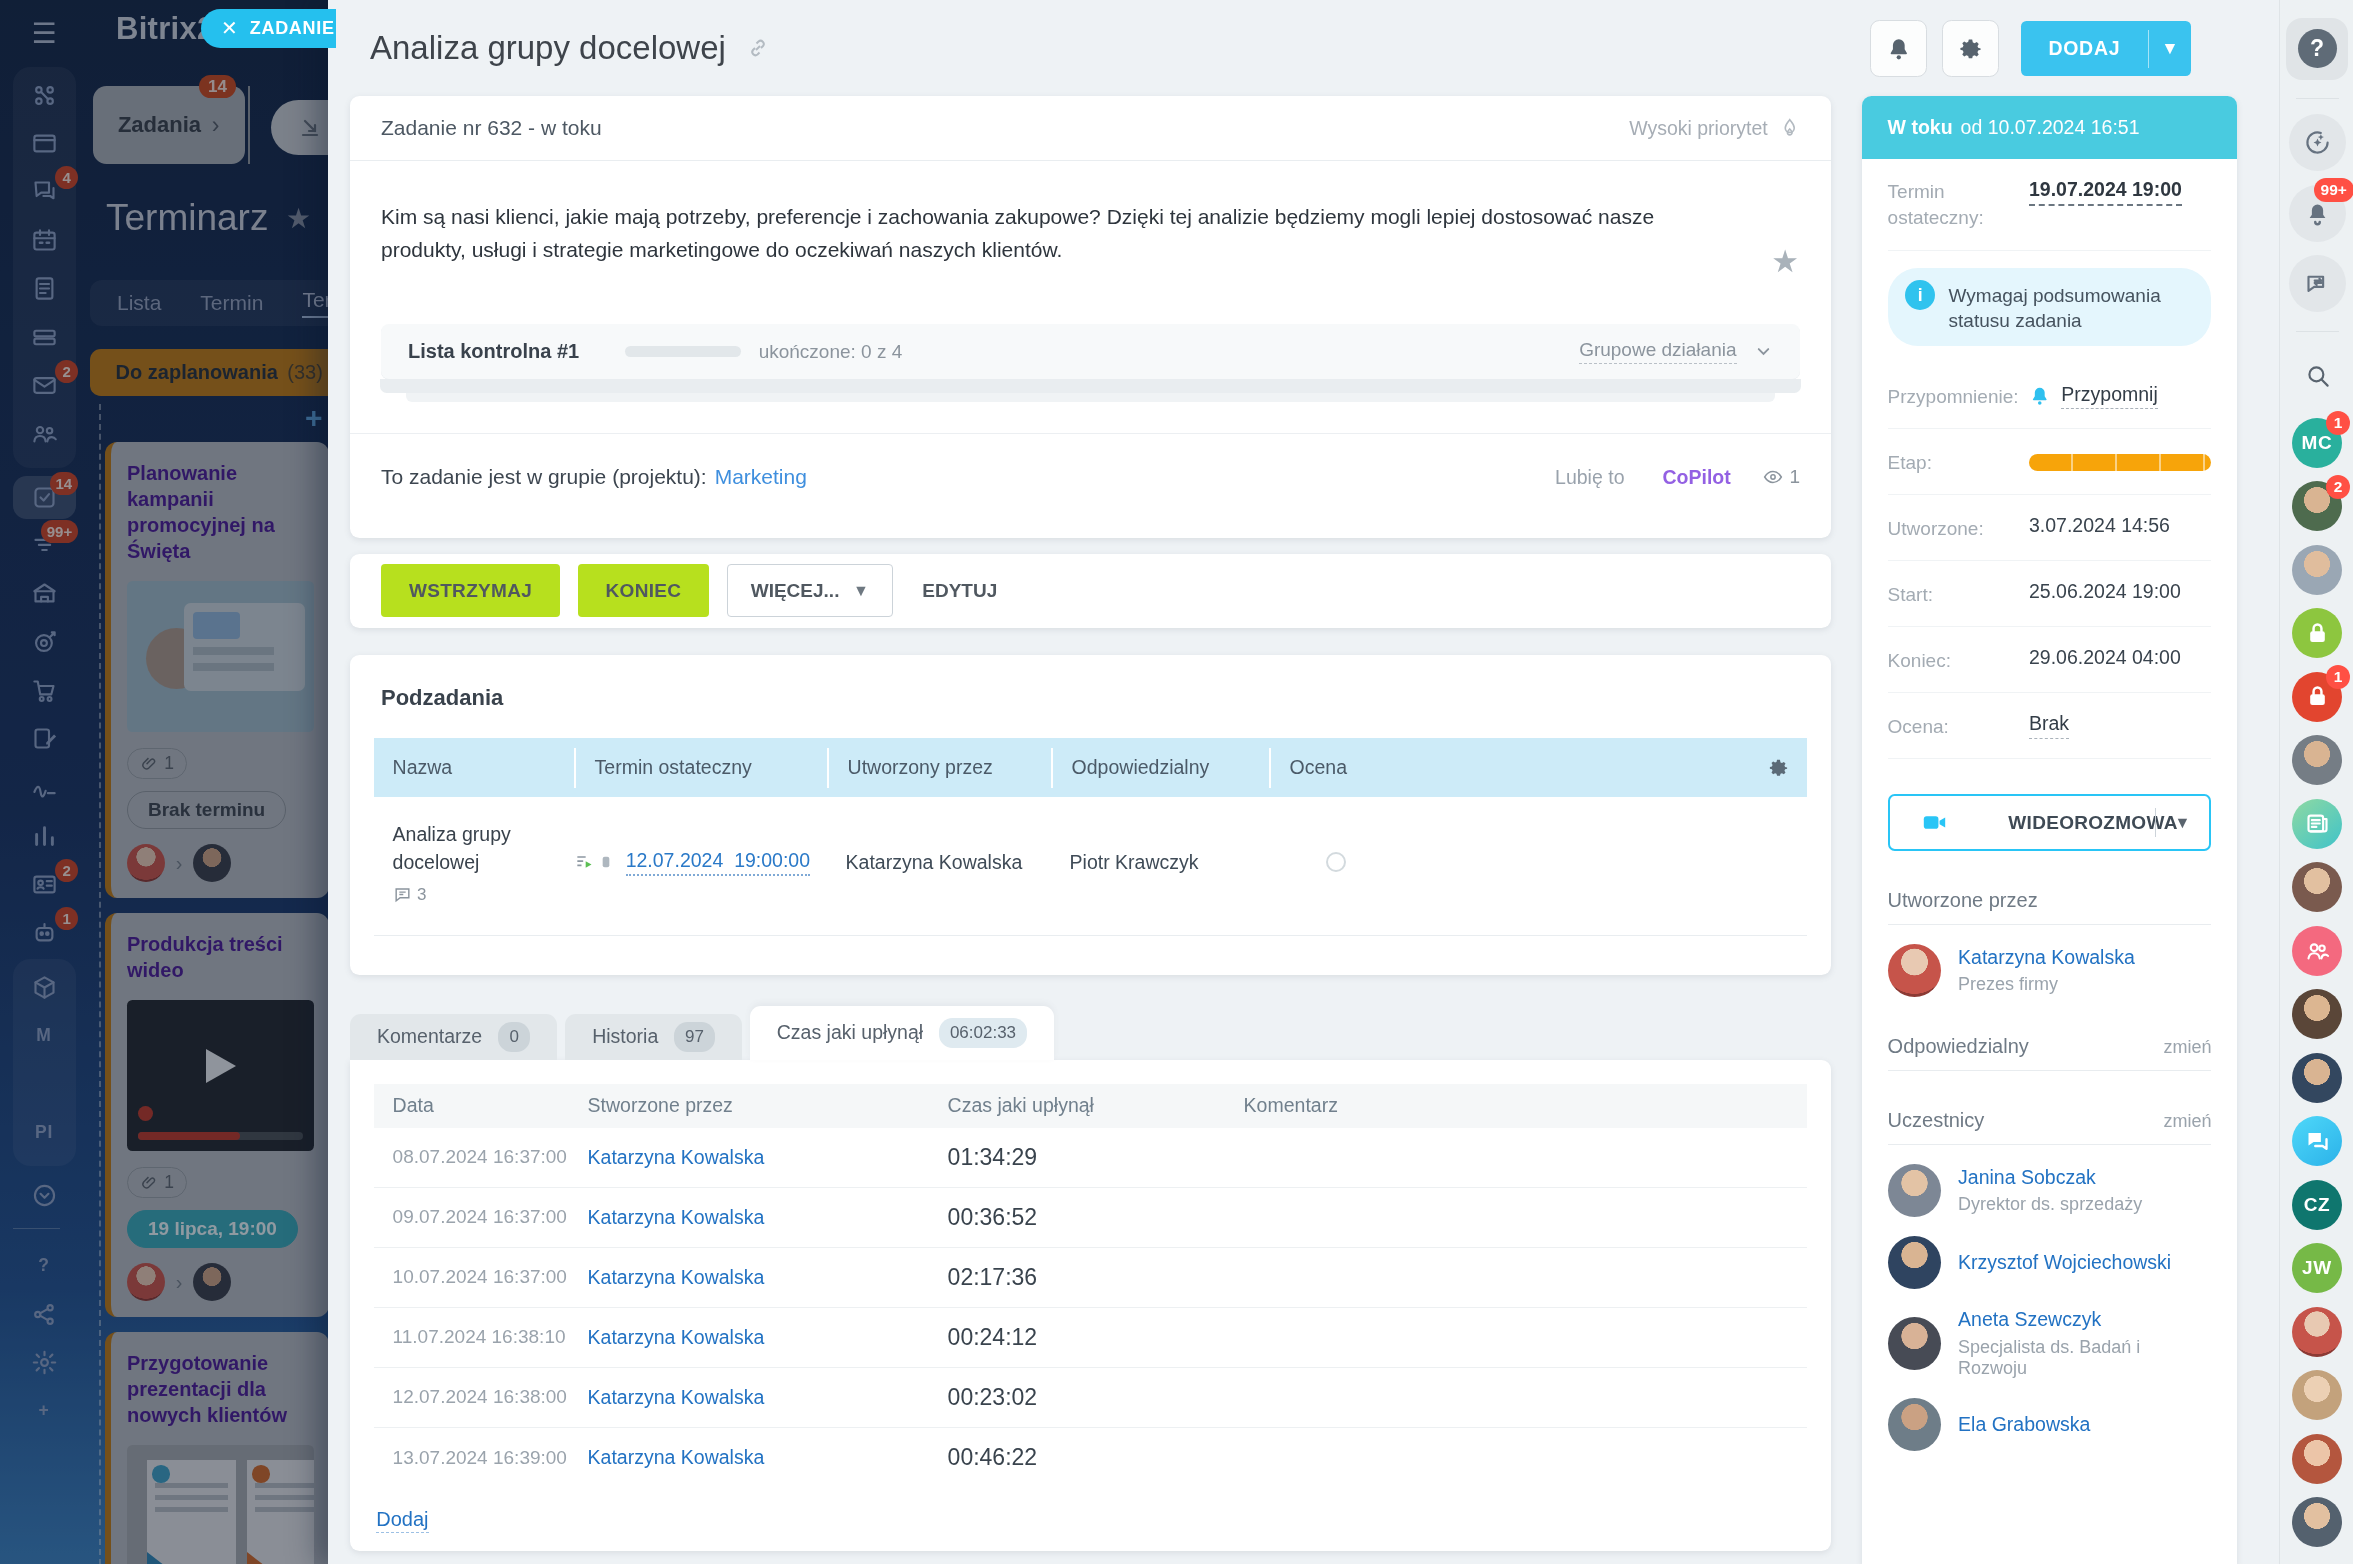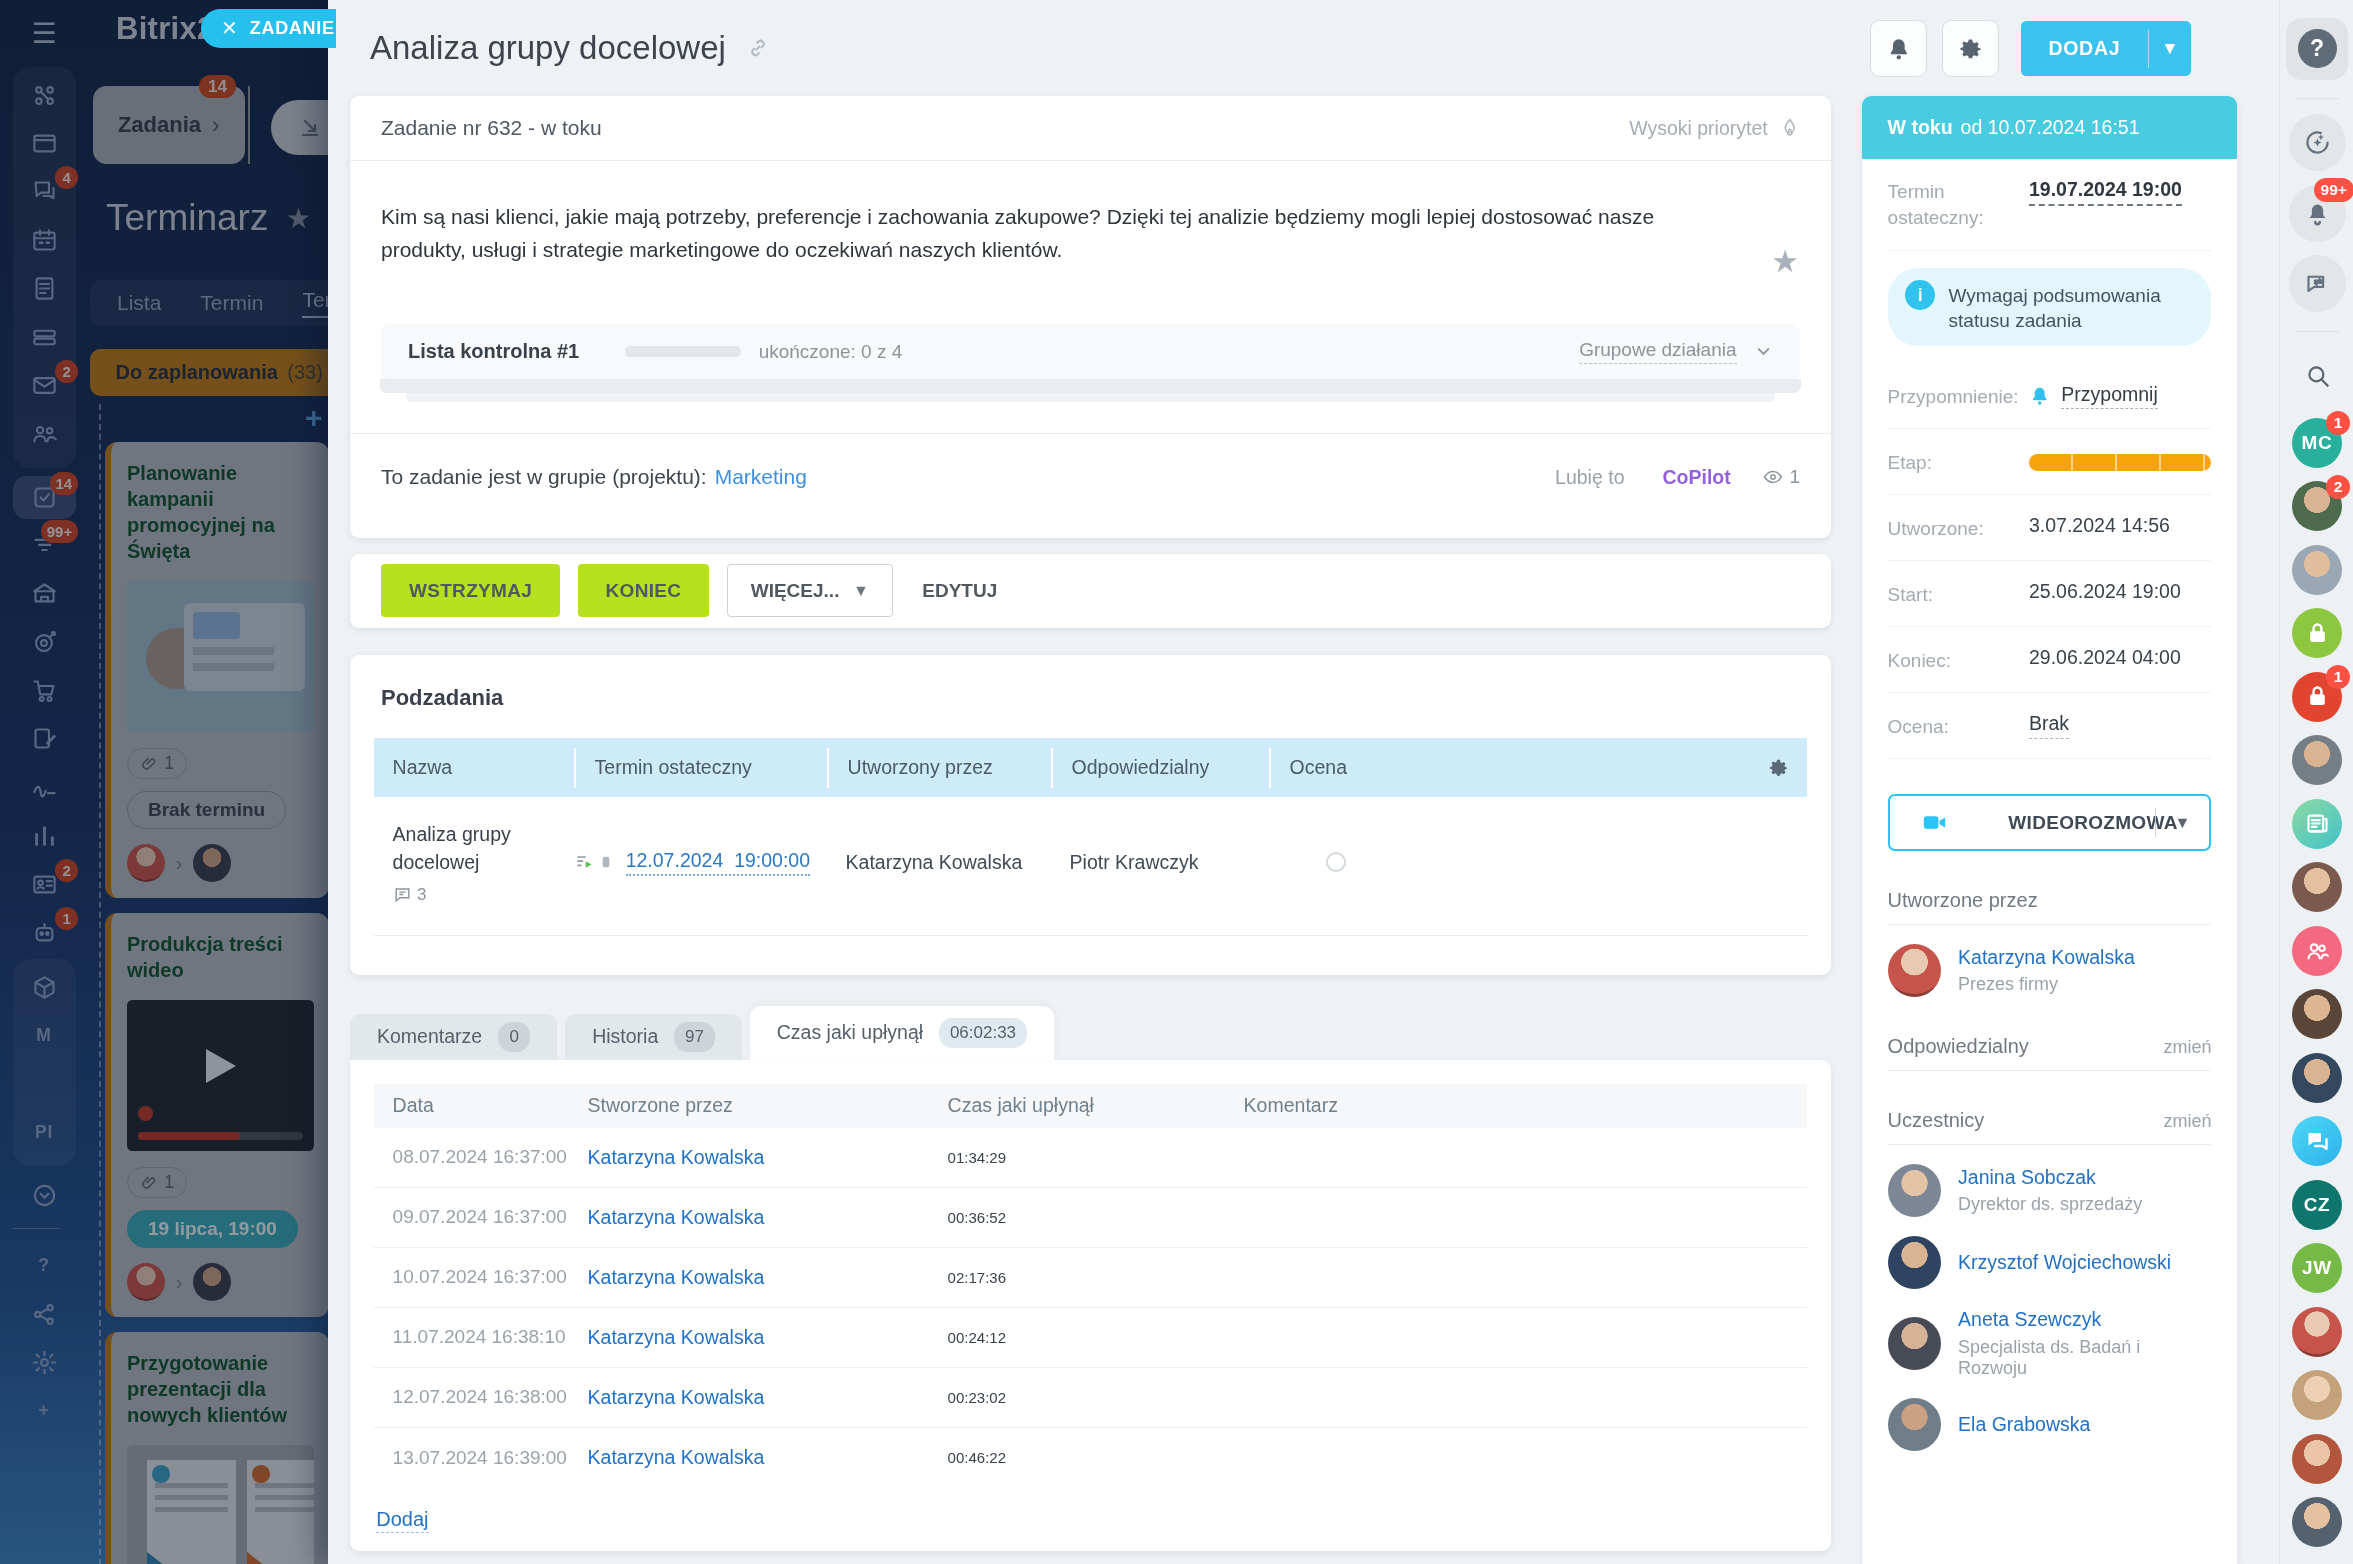--- a/index.html
+++ b/index.html
@@ -39,21 +39,21 @@
   .board-tab { color:#93a0bb; font-size:21px; }
   .board-tab.active { color:#b9c4da; border-bottom:2.7px solid #a9c0e0; padding-bottom:4px; }
   .kanban-col-header { position:absolute; left:2px; top:349px; width:326px; height:47px; background:#bc7a17; border-radius:10.8px;
     display:flex; align-items:center; padding-left:25.6px; gap:9.4px; }
   .kanban-col-header .n { color:#27313b; font-size:20px; font-weight:bold; }
   .kanban-col-header .c { color:rgba(39,49,59,.72); font-size:20px; }
   .drop-dash { position:absolute; left:10.8px; top:404px; bottom:0; border-left:2px dashed rgba(222,230,238,.45); }
   .col-plus { position:absolute; left:217px; top:401px; color:#5fa9e4; font-size:30px; font-weight:bold; }
   .kanban-cards { position:absolute; left:17px; top:442px; width:224px; }
   .k-card { background:#b5bac0; border-radius:12px; border-left:6px solid #bc7a17; padding:17.5px 15px 16px 16px; margin-bottom:15px; position:relative; }
-  .k-title { color:#14532d; font-size:20px; font-weight:bold; line-height:1.3; white-space:normal; overflow:hidden; }
+  .k-title { color:#4c1d95; font-size:20px; font-weight:bold; line-height:1.3; white-space:normal; overflow:hidden; }
   .k-img { margin-top:17.5px; height:151px; border-radius:5.4px; position:relative; overflow:hidden; }
   .k-img.marketing { background:#9fb9c6; }
   .k-img.marketing .tablet { position:absolute; right:9.4px; top:21.5px; width:121px; height:88px; background:#c9d3d9; border-radius:6.7px; }
   .k-img.marketing .tablet::before { content:""; position:absolute; left:9.4px; top:9.4px; width:47px; height:27px; background:#8fb4d8; border-radius:4px; }
   .k-img.marketing .tablet::after { content:""; position:absolute; left:9.4px; top:44px; width:81px; height:8px; background:#aab8c0; box-shadow:0 16px 0 #aab8c0; }
   .k-img.marketing .blob { position:absolute; left:19px; top:47px; width:61px; height:61px; border-radius:50%; background:#b08a72; opacity:.7; }
   .k-img.video { background:#24292f; }
   .k-img.video .play { position:absolute; left:50%; top:44%; transform:translate(-50%,-50%); width:0; height:0;
     border-left:30px solid #e8ebee; border-top:17.5px solid transparent; border-bottom:17.5px solid transparent; }
   .k-img.video .bar { position:absolute; left:10.8px; right:10.8px; bottom:10.8px; height:8px; background:#4a5056; border-radius:4px; }
@@ -167,21 +167,21 @@
     color:#57616c; font-size:17px; }
   .tab.active { background:#fff; height:54px; box-shadow:0 -2.7px 6.7px rgba(83,92,105,.06); }
   .tab.active .badge { background:#dfeaf0; }
   .time-card { border-radius:0 9.4px 9.4px 9.4px; padding:24px 23.6px 20px; position:relative; }
   .tt-head { background:#f5f7f8; height:44px; display:flex; align-items:center; }
   .tt-head .c { color:#71808d; font-size:19.5px; padding-left:19px; }
   .tt-row { height:60px; display:flex; align-items:center; border-bottom:1.3px solid #edf0f2; }
   .tt-row:last-of-type { border-bottom:none; }
   .tt-date { color:#9aa3ac; font-size:19px; padding-left:19px; }
   .tt-by { color:#2272c3; font-size:19.5px; padding-left:19px; }
-  .tt-el { color:#39434d; font-size:15px; padding-left:19px; }
+  .tt-el { color:#39434d; font-size:23px; padding-left:19px; }
   .ct-date { width:195px; flex:none; } .ct-by { width:360px; flex:none; } .ct-el { width:296px; flex:none; }
   .tt-add { margin-top:20px; padding-left:2.7px; }
   .tt-add span { color:#2272c3; font-size:20px; border-bottom:1.3px dashed #9cc0e4; padding-bottom:2.7px; }
 
   
   .details { margin-left:31px; width:375px; flex:none; border-radius:9.4px 9.4px 0 0; overflow:hidden; min-height:1469px; }
   .det-head { background:#49cbe0; height:63px; display:flex; align-items:center; padding:0 25.6px; color:#fff; font-size:19.5px; }
   .det-head b { font-weight:bold; margin-right:8px; }
   .fields { padding:0 25.6px; }
   .f-row { display:flex; padding:19px 0; border-bottom:1.3px solid #f0f3f5; align-items:flex-start; }

